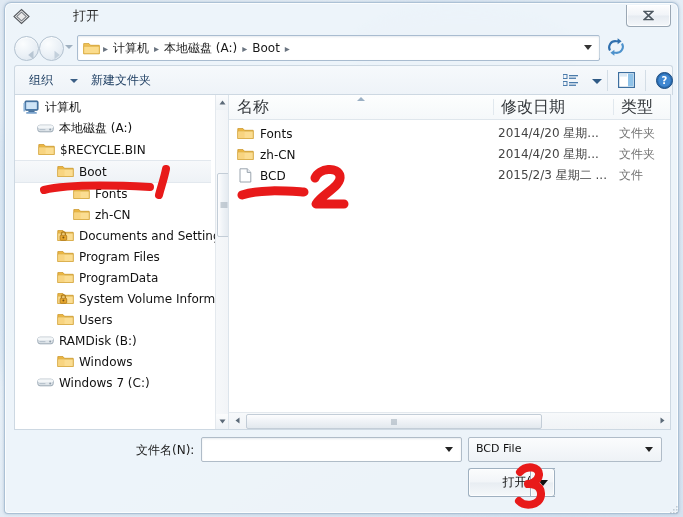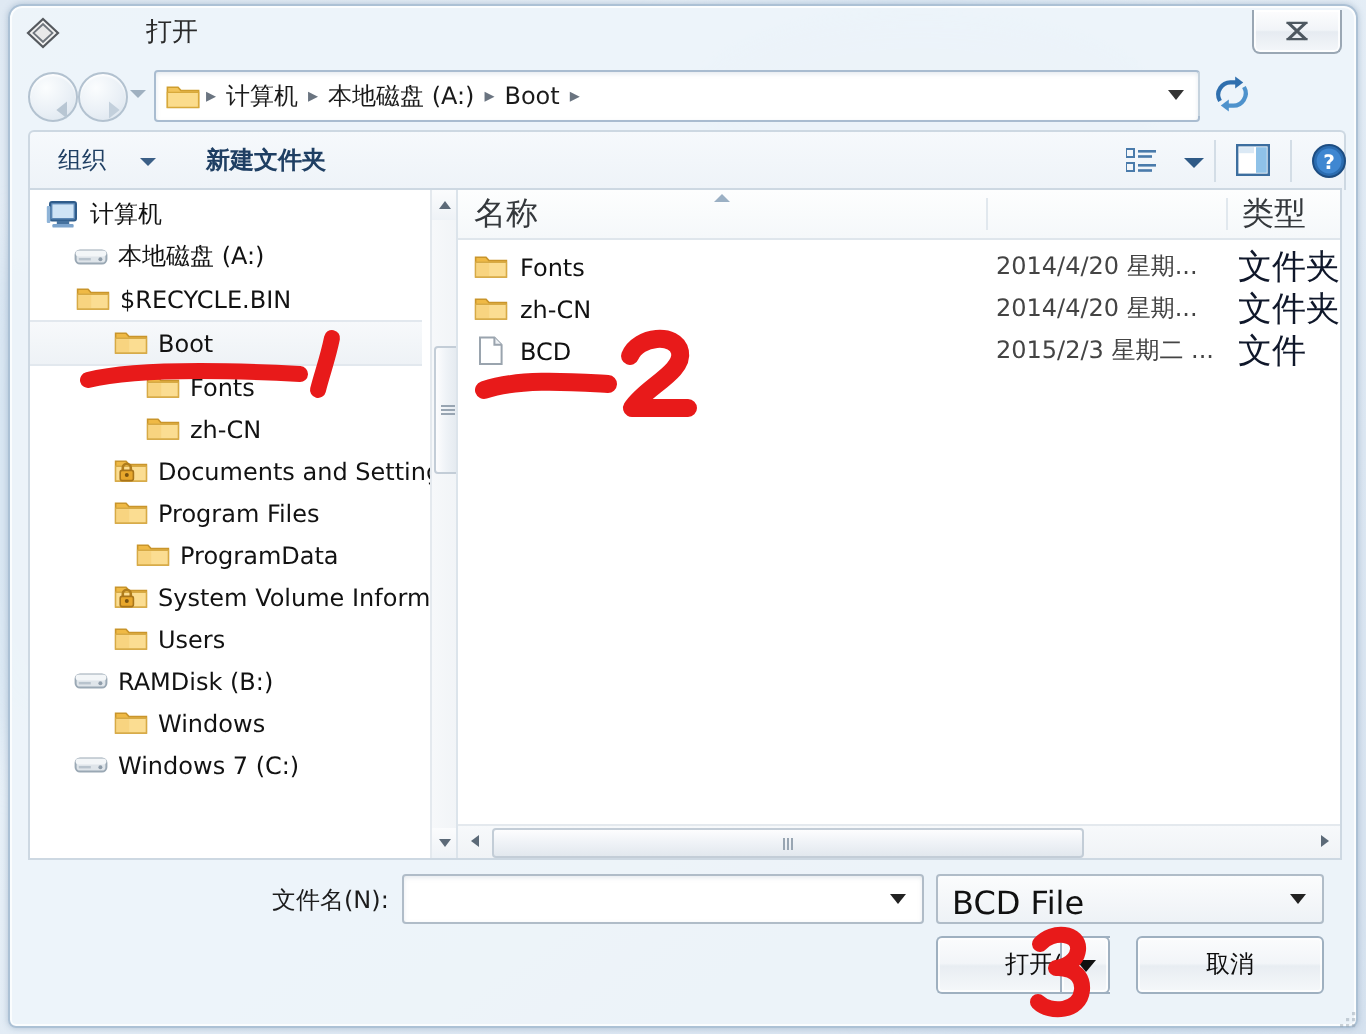--- a/index.html
+++ b/index.html
@@ -110,21 +110,21 @@
   .tb-item{
     position:absolute;top:6px;font-size:12px;color:#1f3f63;cursor:pointer;
     font-family:"DejaVu Sans","Liberation Sans",sans-serif;
   }
   .tb-organize{left:14px;}
   .tb-caret{
     position:absolute;left:55px;top:13px;width:0;height:0;
     border-left:4px solid transparent;border-right:4px solid transparent;
     border-top:4px solid #3b5f86;
   }
-  .tb-newfolder{left:88px;font-weight:bold;}
+  .tb-newfolder{left:76px;}
   .tb-sep{position:absolute;top:4px;width:1px;height:21px;background:#d3dde6;}
 
   .viewicon{position:absolute;left:548px;top:8px;width:15px;height:13px;cursor:pointer;}
   .viewcaret{
     position:absolute;left:577px;top:13px;width:0;height:0;
     border-left:5px solid transparent;border-right:5px solid transparent;
     border-top:5px solid #2f5a86;cursor:pointer;
   }
   .paneicon{position:absolute;left:603px;top:6px;width:17px;height:16px;cursor:pointer;}
   .helpicon{position:absolute;left:641px;top:6px;width:17px;height:17px;cursor:pointer;}
@@ -210,21 +210,21 @@
   .fname{
     position:absolute;left:8px;display:flex;align-items:center;
     font-size:12px;color:#111;
     font-family:"DejaVu Sans","Liberation Sans",sans-serif;
   }
   .fdate{
     position:absolute;left:269px;font-size:12px;color:#444;
     font-family:"DejaVu Sans","Liberation Sans",sans-serif;
   }
   .ftype{
-    position:absolute;left:390px;font-size:17px;color:#0f172a;
+    position:absolute;left:390px;font-size:12px;color:#737373;
     font-family:Liberation Mono, monospace;
   }
   .ficon{width:17px;height:15px;margin-right:6px;position:relative;}
 
   
   .hscroll{
     position:absolute;left:0;bottom:0;width:100%;height:16px;
     background:linear-gradient(180deg,#f7f9fb,#f0f3f6);
     border-top:1px solid #e4e9ee;
   }
@@ -266,21 +266,21 @@
     position:absolute;right:8px;top:9px;width:0;height:0;
     border-left:4px solid transparent;border-right:4px solid transparent;
     border-top:5px solid #222;cursor:pointer;
   }
   .type-combo{
     position:absolute;left:468px;top:437px;width:192px;height:23px;
     background:linear-gradient(180deg,#fbfcfd 0%,#eef2f6 100%);
     border:1px solid #b0bcc8;border-radius:2px;cursor:pointer;
   }
   .type-text{
-    position:absolute;left:7px;top:4px;font-size:16px;color:#111;
+    position:absolute;left:7px;top:4px;font-size:11px;color:#111;
     font-family:"DejaVu Sans","Liberation Sans",sans-serif;
   }
 
   .btn{
     position:absolute;height:27px;border:1px solid #9fb0c0;border-radius:3px;
     background:linear-gradient(180deg,#fbfcfd 0%,#f2f5f8 47%,#e8edf2 52%,#f5f8fa 100%);
     box-shadow:inset 0 0 0 1px rgba(255,255,255,.75);
     font-size:12px;color:#0d0d0d;cursor:pointer;
     display:flex;align-items:center;justify-content:center;
     font-family:"DejaVu Sans","Liberation Sans",sans-serif;
@@ -485,21 +485,21 @@
               <span class="tlabel">Documents and Settings</span>
             </div>
             <div class="trow" style="padding-left: 42px;">
               <span class="ticon"><svg width="17" height="15" viewBox="0 0 17 15">
                   <path d="M0.8,2.6 h5.2 l1.5,1.7 h8.7 v8.2 h-15.4 z" fill="#efb945" stroke="#c9952b" stroke-width=".8"></path>
                   <path d="M0.8,5.1 h15.4 v7.4 h-15.4 z" fill="#fbdd92" stroke="#d7aa45" stroke-width=".7"></path>
                   <path d="M1.4,5.6 h6.2 v6.4 h-6.2 z" fill="#f7d079" opacity=".7"></path>
                 </svg></span>
               <span class="tlabel">Program Files</span>
             </div>
-            <div class="trow" style="padding-left: 53px;">
+            <div class="trow" style="padding-left: 42px;">
               <span class="ticon"><svg width="17" height="15" viewBox="0 0 17 15">
                   <path d="M0.8,2.6 h5.2 l1.5,1.7 h8.7 v8.2 h-15.4 z" fill="#efb945" stroke="#c9952b" stroke-width=".8"></path>
                   <path d="M0.8,5.1 h15.4 v7.4 h-15.4 z" fill="#fbdd92" stroke="#d7aa45" stroke-width=".7"></path>
                   <path d="M1.4,5.6 h6.2 v6.4 h-6.2 z" fill="#f7d079" opacity=".7"></path>
                 </svg></span>
               <span class="tlabel">ProgramData</span>
             </div>
             <div class="trow" style="padding-left: 42px;">
               <span class="ticon"><svg width="17" height="15" viewBox="0 0 17 15">
                   <path d="M0.8,2.6 h5.2 l1.5,1.7 h8.7 v8.2 h-15.4 z" fill="#efb945" stroke="#c9952b" stroke-width=".8"></path>
@@ -569,20 +569,23 @@
 
       <div class="splitter"></div>
 
       <div class="filelist">
         <div class="colhdr">
           <div class="col" style="left:0;width:264px;">
             <span>名称</span>
             <div class="sortmark"></div>
           </div>
           <div class="col-div" style="left:264px;"></div>
+          <div class="col" style="left:264px;width:120px;">
+            <span>修改日期</span>
+          </div>
           <div class="col-div" style="left:384px;"></div>
           <div class="col" style="left:384px;width:58px;">
             <span>类型</span>
           </div>
         </div>
 
         <div id="file-rows">
             <div class="frow" style="top: 28px;">
               <div class="fname">
                 <span class="ficon"><svg width="17" height="15" viewBox="0 0 17 15">
@@ -653,21 +656,20 @@
 
   <div class="type-combo">
     <div class="type-text">BCD File</div>
     <div class="combo-caret"></div>
   </div>
 
   <div class="btn btn-open">打开(O)</div>
   <div class="btn btn-open-arrow">
     <div class="oa-caret"></div>
   </div>
-  <div class="btn btn-cancel">取消</div>
 
   <div class="grip">
     <svg width="10" height="10" viewBox="0 0 10 10">
       <g fill="#9aa6b2">
         <rect x="7" y="1" width="1.6" height="1.6"></rect>
         <rect x="4" y="4" width="1.6" height="1.6"></rect>
           <rect x="7" y="4" width="1.6" height="1.6"></rect>
         <rect x="1" y="7" width="1.6" height="1.6"></rect>
           <rect x="4" y="7" width="1.6" height="1.6"></rect>
           <rect x="7" y="7" width="1.6" height="1.6"></rect>

